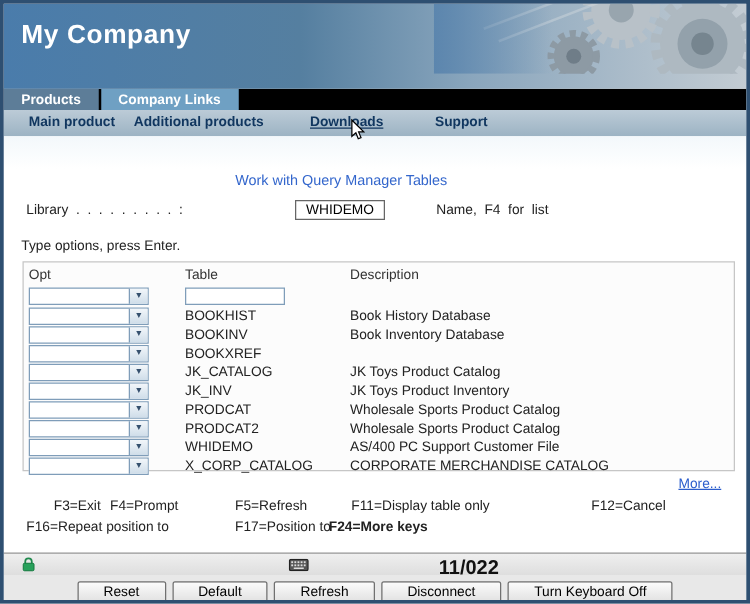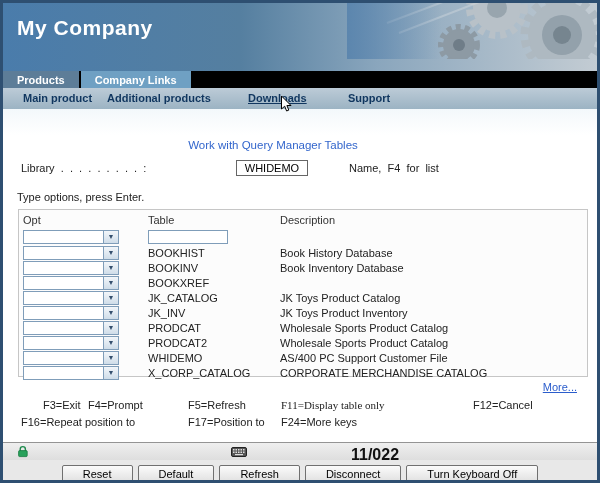--- a/index.html
+++ b/index.html
@@ -61,24 +61,24 @@
                 font-family: "Liberation Sans", sans-serif; }
   .pos-input { width: 80px; }
   .more-link { position: absolute; top: 272px; right: 20px; }
 
   a.link, .more-link { color: #2b5dcc; text-decoration: underline; cursor: pointer; }
 
   
   .fkeys { position: absolute; top: 290px; left: 0; right: 0; height: 36px; }
   .fkeys span { position: absolute; }
   .fk-f3  { left: 18px;  top: 0; margin-left: 22px; }   .fk-f4  { left: 85px;  top: 0; }
-  .fk-f5  { left: 185px; top: 0; }   .fk-f11 { left: 278px; top: 0; font-family: Liberation Serif, serif; }
+  .fk-f5  { left: 185px; top: 0; }   .fk-f11 { left: 278px; top: 0; }
   .fk-f12 { left: 470px; top: 0; }
   .fk-f16 { left: 18px;  top: 17px; } .fk-f17 { left: 185px; top: 17px; }
-  .fk-f24 { left: 278px; top: 17px; }
+  .fk-f24 { left: 260px; top: 17px; font-weight: bold; }
 
   
   .statusbar { position: relative; height: 18px; border-top: 1px solid #949494;
                background: linear-gradient(#efefef,#dedede); }
   .lock-icon { position: absolute; left: 14px; top: 2px; }
   .keyboard-icon { position: absolute; left: 228px; top: 4px; }
   .cursor-pos { position: absolute; left: 348px; top: 3px; font-size: 16px;
                 font-weight: bold; color: #111; }
 
   

